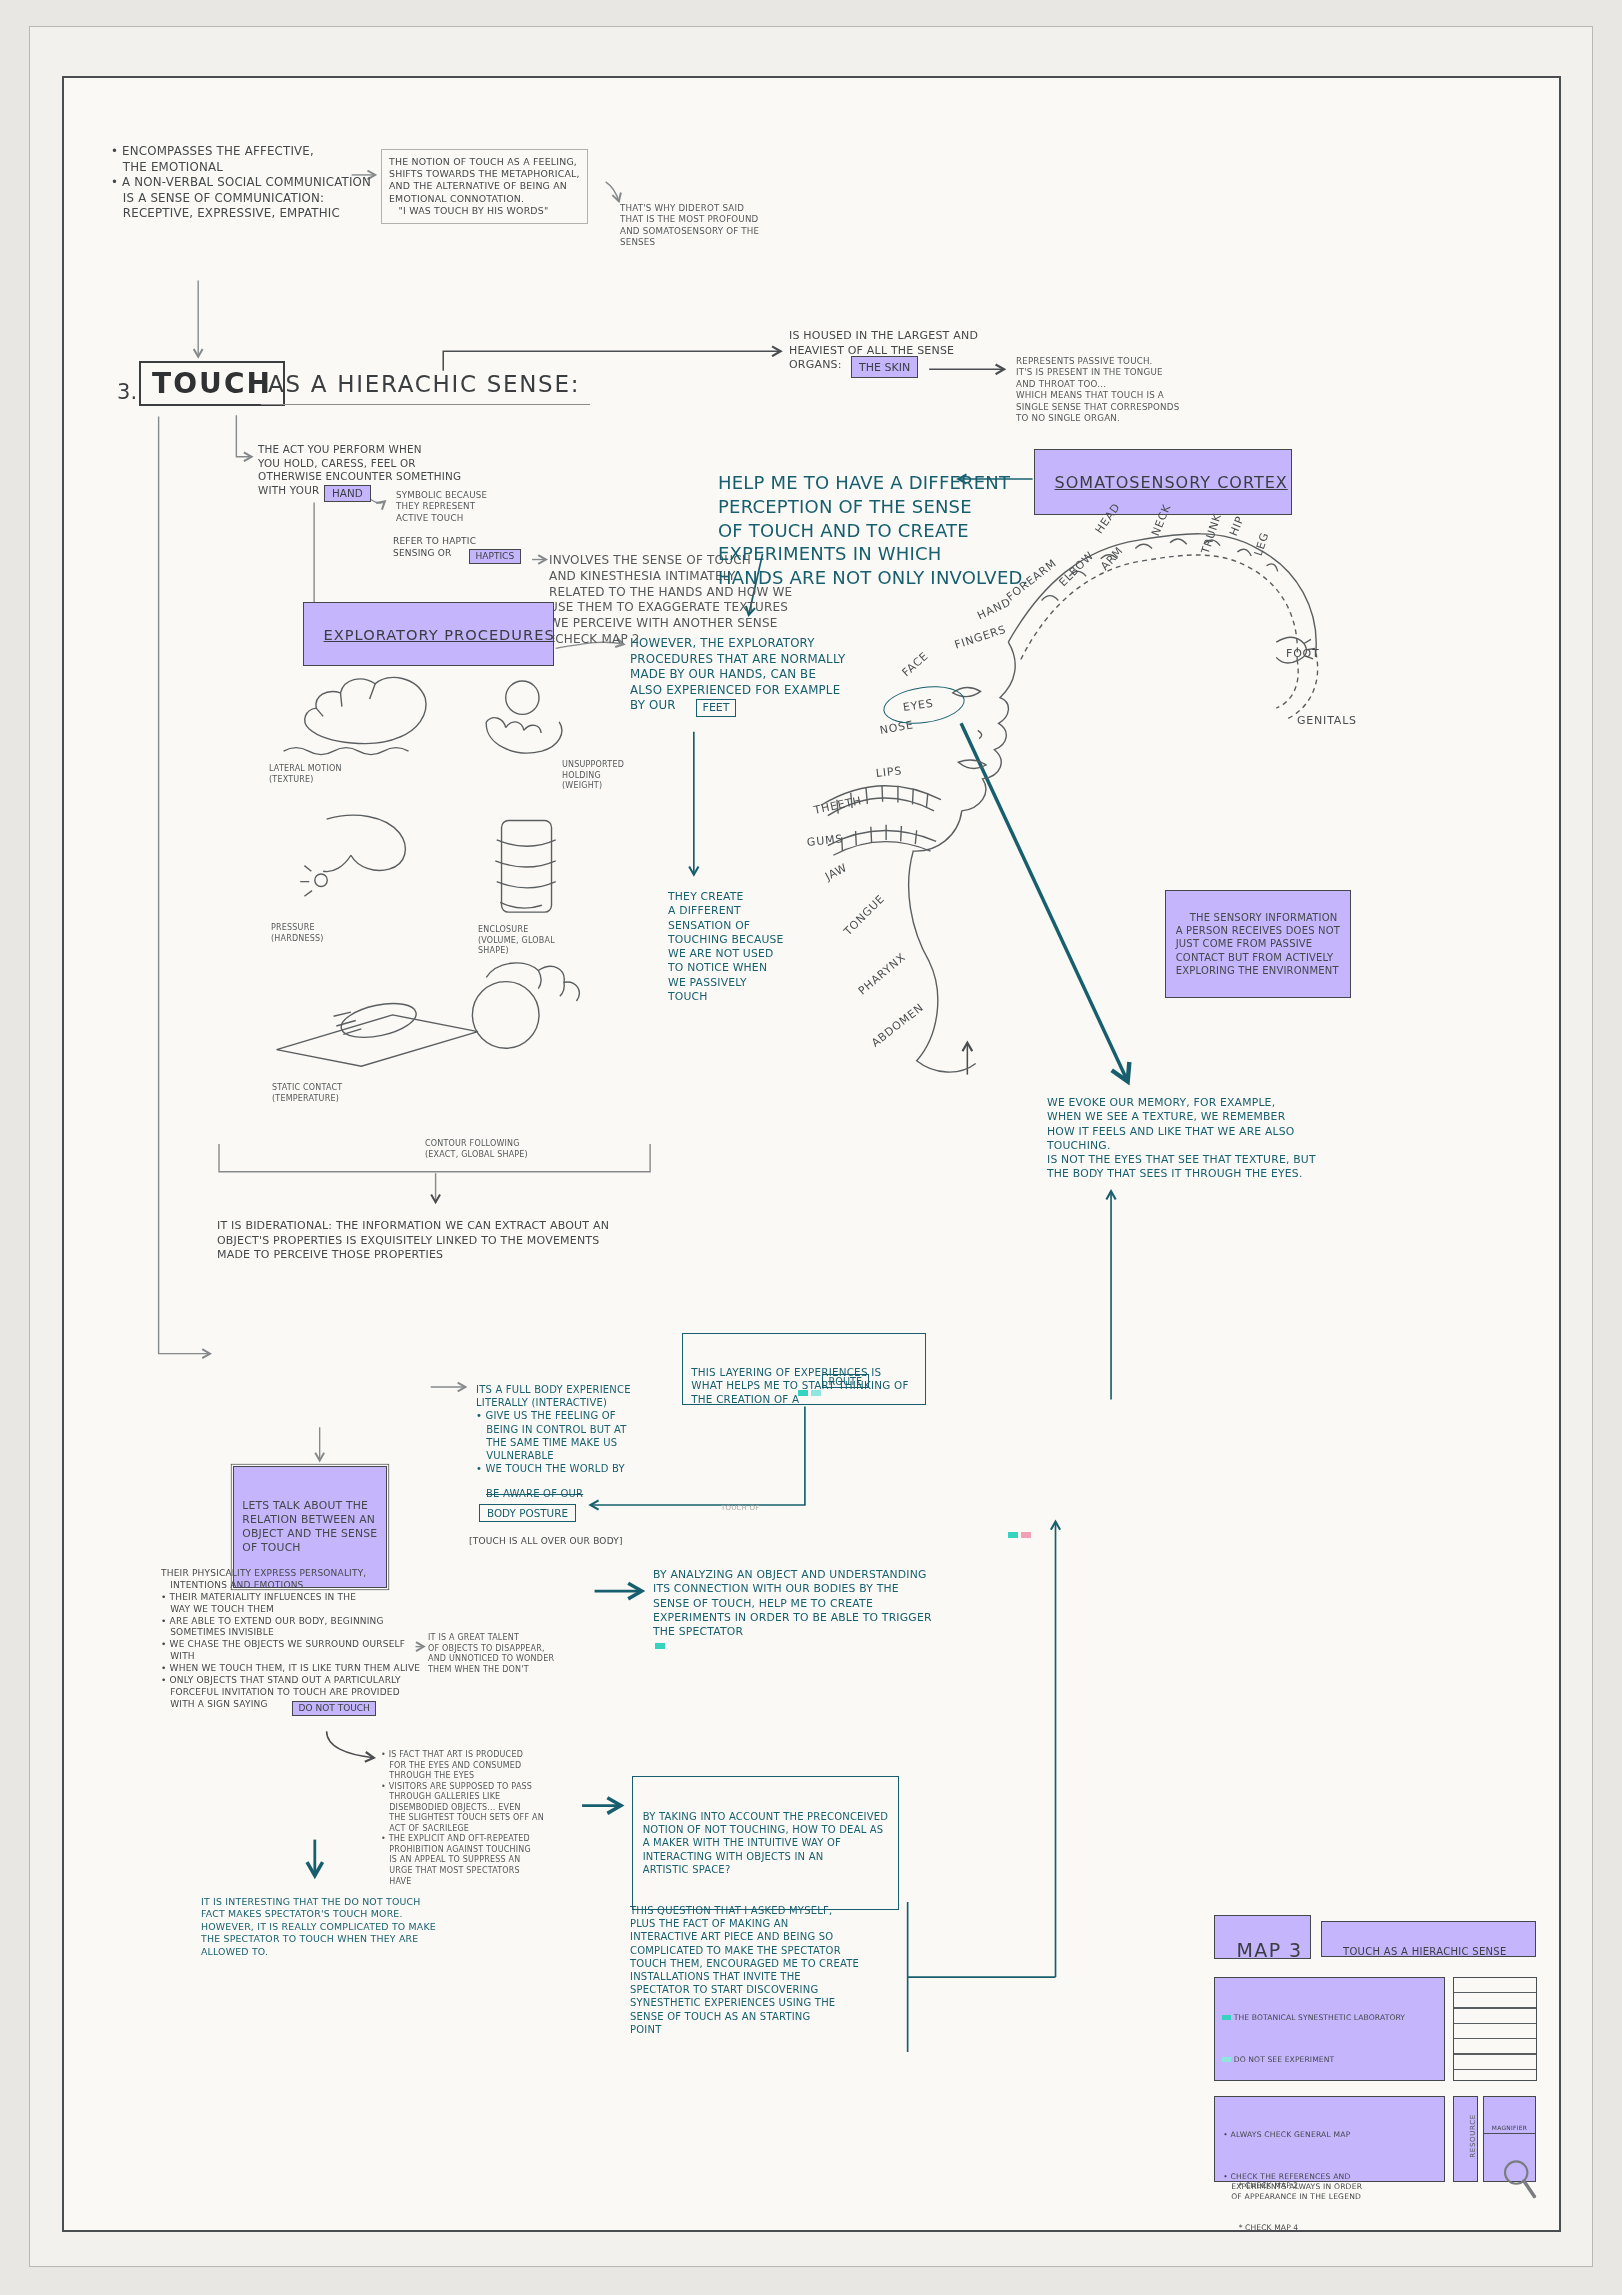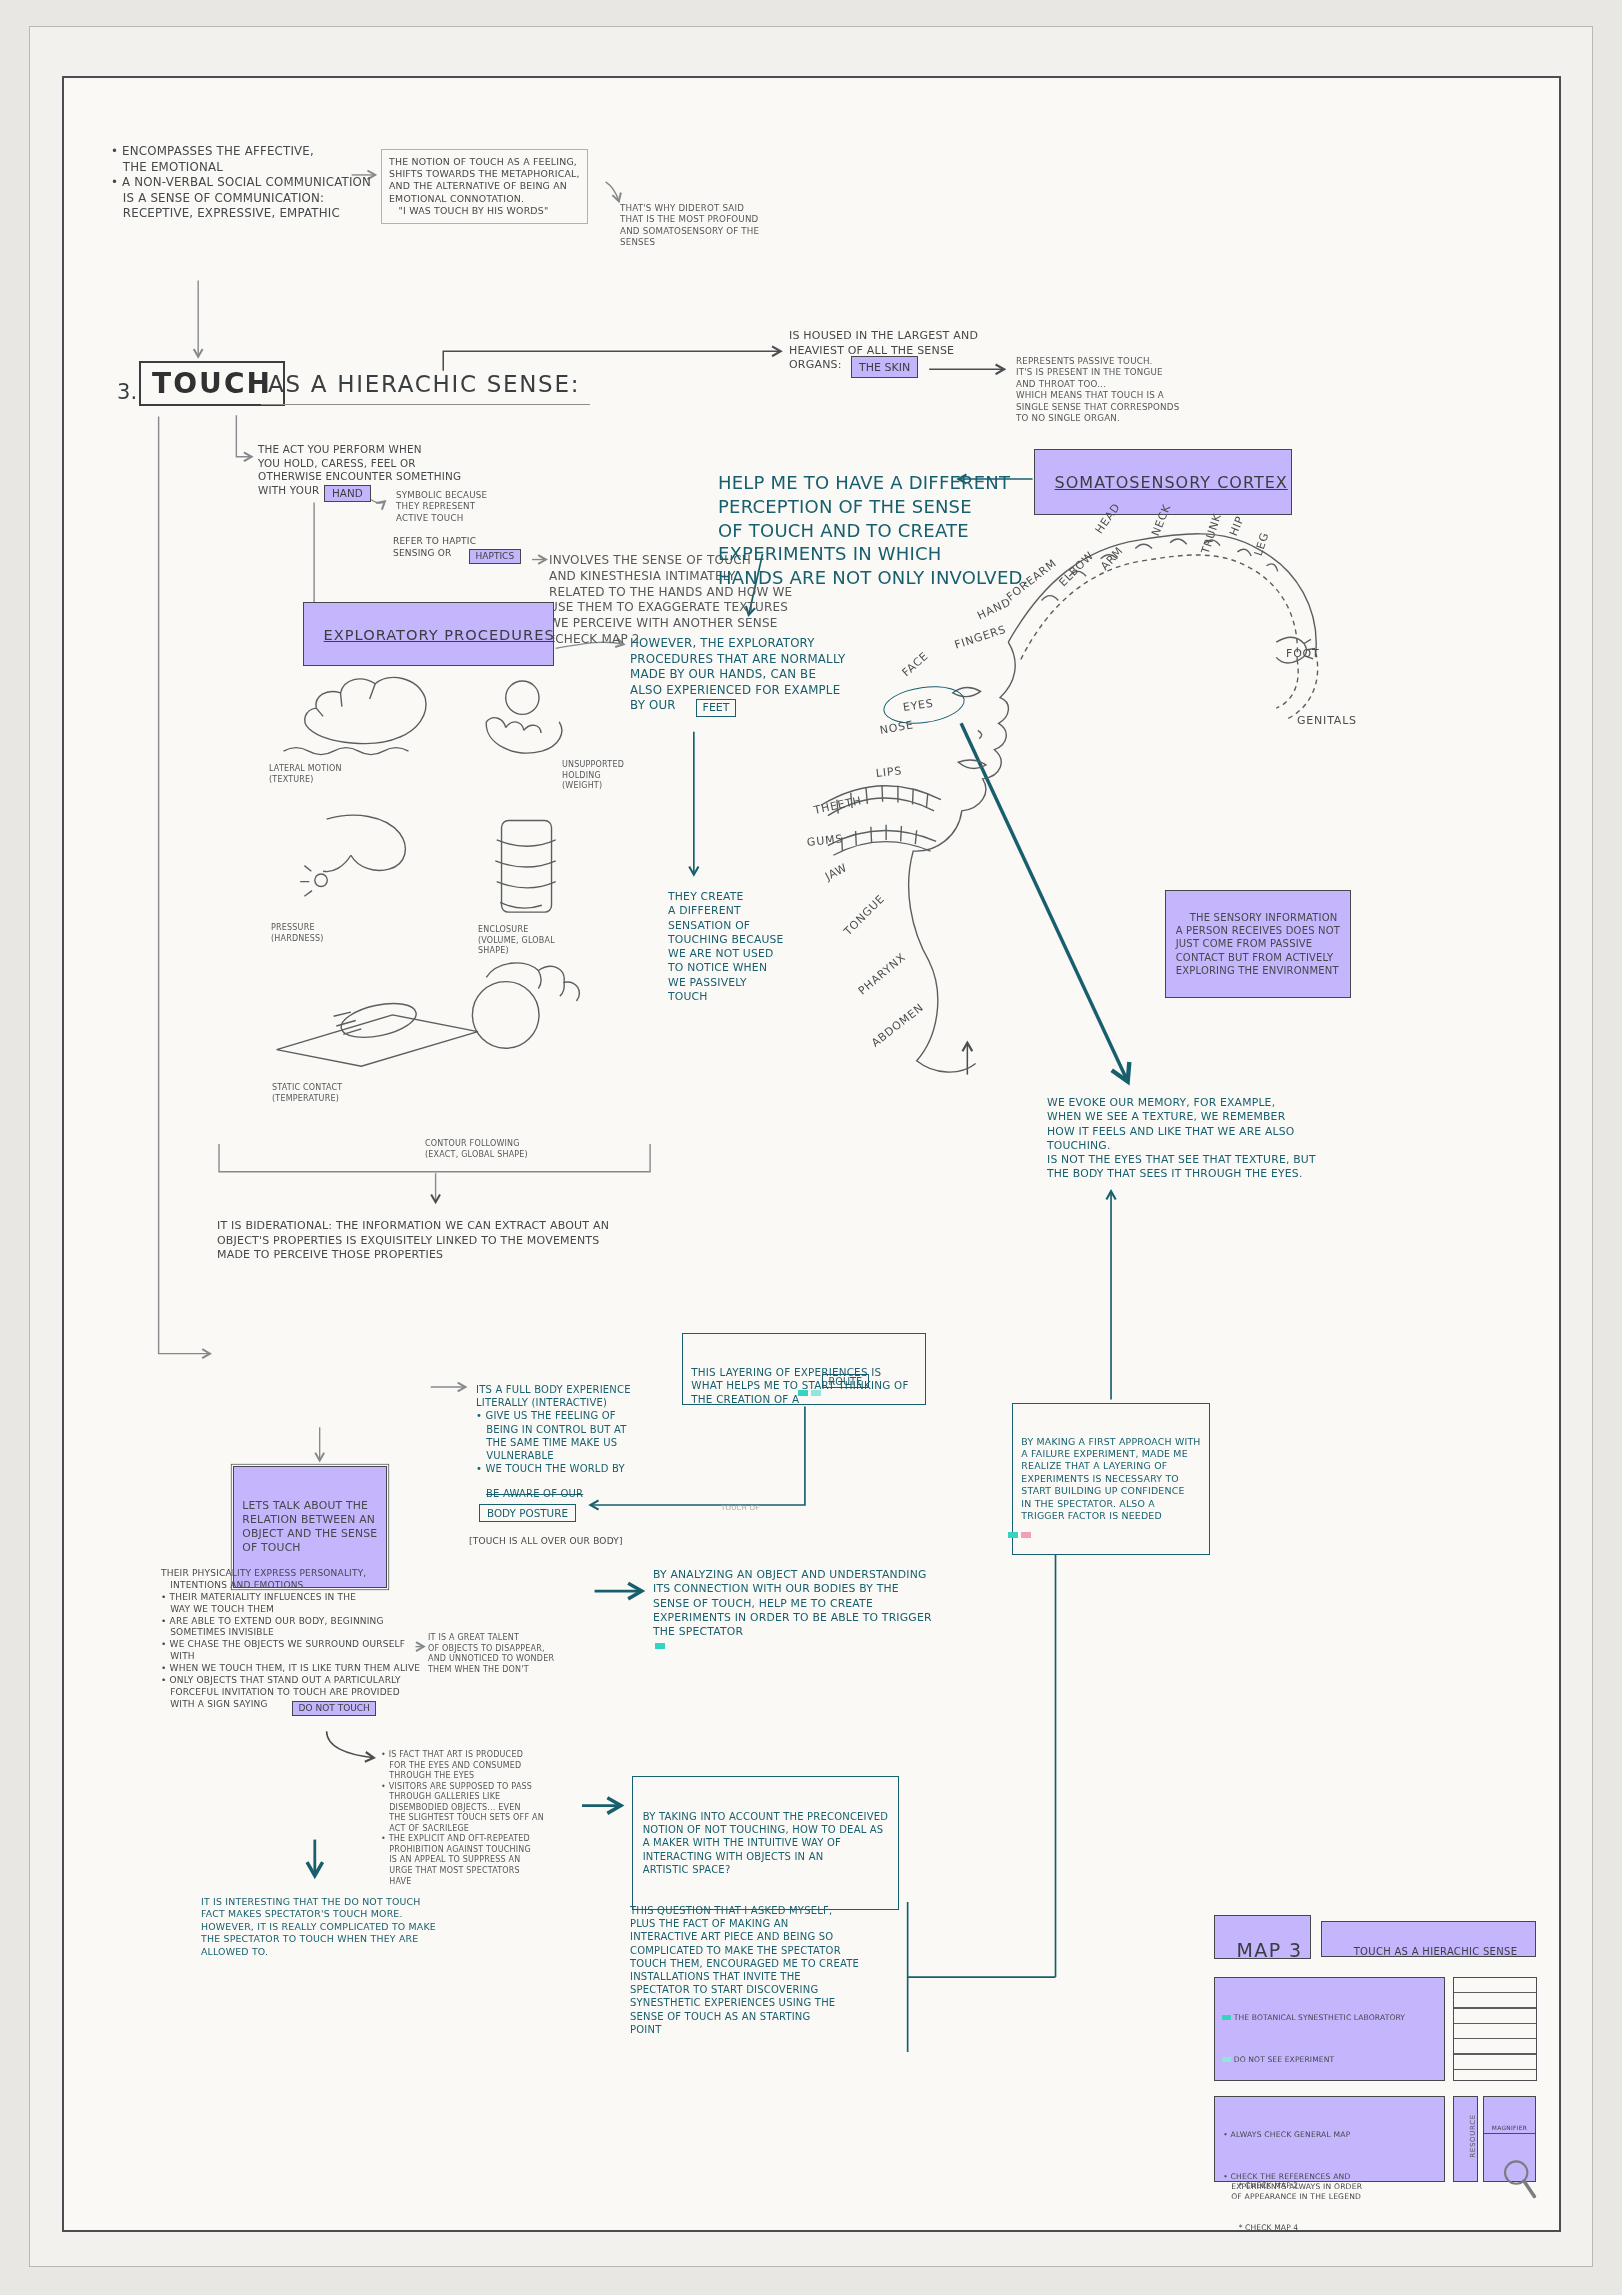--- a/index.html
+++ b/index.html
@@ -270,29 +270,20 @@
   <div class="note teal" style="left:486px;top:1487px;font-size:10px;text-decoration:line-through">BE AWARE OF OUR</div>
   <div class="bxt" style="left:479px;top:1504px;font-size:10.4px;padding:2.1px 7px"><span>BODY POSTURE</span></div>
   <div class="note" style="left:469px;top:1536px;font-size:9px">[TOUCH IS ALL OVER OUR BODY]</div>
   <div class="note" style="left:721px;top:1504px;font-size:7px;color:#a9aaa6">TOUCH OF</div>
 
   <div class="bxt" style="left:682px;top:1333px;width:244px;height:72px;padding:5.6px 8.3px">
     <div class="note teal" style="position:static;font-size:10.4px">THIS LAYERING OF EXPERIENCES IS
 WHAT HELPS ME TO START THINKING OF
 THE CREATION OF A</div>
     <span style="position:absolute;left:139px;top:40px;border:1.4px solid #175f6e;padding:0.7px 5.6px;font-size:9.7px;color:#175f6e"><span>ROUTE</span></span>
-  </div>
-  <div class="bxt" style="left:1012px;top:1403px;padding:5.6px 8.3px">
-    <div class="note teal" style="position:static;font-size:9.4px">BY MAKING A FIRST APPROACH WITH
-A FAILURE EXPERIMENT, MADE ME
-REALIZE THAT A LAYERING OF
-EXPERIMENTS IS NECESSARY TO
-START BUILDING UP CONFIDENCE
-IN THE SPECTATOR. ALSO A
-TRIGGER FACTOR IS NEEDED</div>
   </div>
 
   <div class="bx" style="left:233px;top:1466px;padding:5.6px 8.3px;box-shadow:0 0 0 1.4px #faf9f5,0 0 0 2.1px #45484a">
     <div class="note" style="position:static;font-size:10.8px">LETS TALK ABOUT THE
 RELATION BETWEEN AN
 OBJECT AND THE SENSE
 OF TOUCH</div>
   </div>
   <div class="note" style="left:161px;top:1568px;font-size:9px">THEIR PHYSICALITY EXPRESS PERSONALITY,
    INTENTIONS AND EMOTIONS
@@ -355,21 +346,21 @@
 
   <span class="freechip" style="left:798px;top:1390px;background:#35d3c0"></span>
   <span class="freechip" style="left:811px;top:1390px;background:#8fe6df"></span>
   <span class="freechip" style="left:1008px;top:1532px;background:#35d3c0"></span>
   <span class="freechip" style="left:1021px;top:1532px;background:#f2a0b5"></span>
   <span class="freechip" style="left:655px;top:1643px;background:#35d3c0"></span>
 
   <div class="bx" style="left:1214px;top:1915px;width:97px;height:44px;border-width:1.7px;text-align:center;padding-top:9.7px">
     <span style="font-size:19px;letter-spacing:1.4px">MAP 3</span>
   </div>
-  <div class="bx" style="left:1321px;top:1921px;width:215px;height:36px;text-align:center;padding-top:10.4px">
+  <div class="bx" style="left:1321px;top:1921px;width:215px;height:36px;padding-top:10.4px">
     <span style="font-size:10px;letter-spacing:0.3px">TOUCH AS A HIERACHIC SENSE</span>
   </div>
 
   <div class="bx" style="left:1214px;top:1977px;width:231px;height:104px;padding:5.6px 7px">
     <div class="lrow"><span class="chip" style="background:#35d3c0"></span><span>THE BOTANICAL SYNESTHETIC LABORATORY</span></div>
     <div class="lrow"><span class="chip" style="background:#8fe6df"></span><span>DO NOT SEE EXPERIMENT</span></div>
     <div class="lrow"><span class="chip" style="background:#f2a0b5"></span><span class="chip" style="background:#e87d7d"></span><span>TE TOMO Y EL PESCADOR</span></div>
     <div class="lrow"><span class="chip" style="background:#35d3c0"></span><span class="chip" style="background:#f2a0b5"></span><span>THE PARTICIPANT AS A TEXT SUBJECT EXP</span></div>
     <div class="lrow" style="padding-left:16.7px"><span>* CHECK MAP 2</span></div>
     <div class="lrow" style="padding-left:16.7px"><span>* CHECK MAP 4</span></div>

